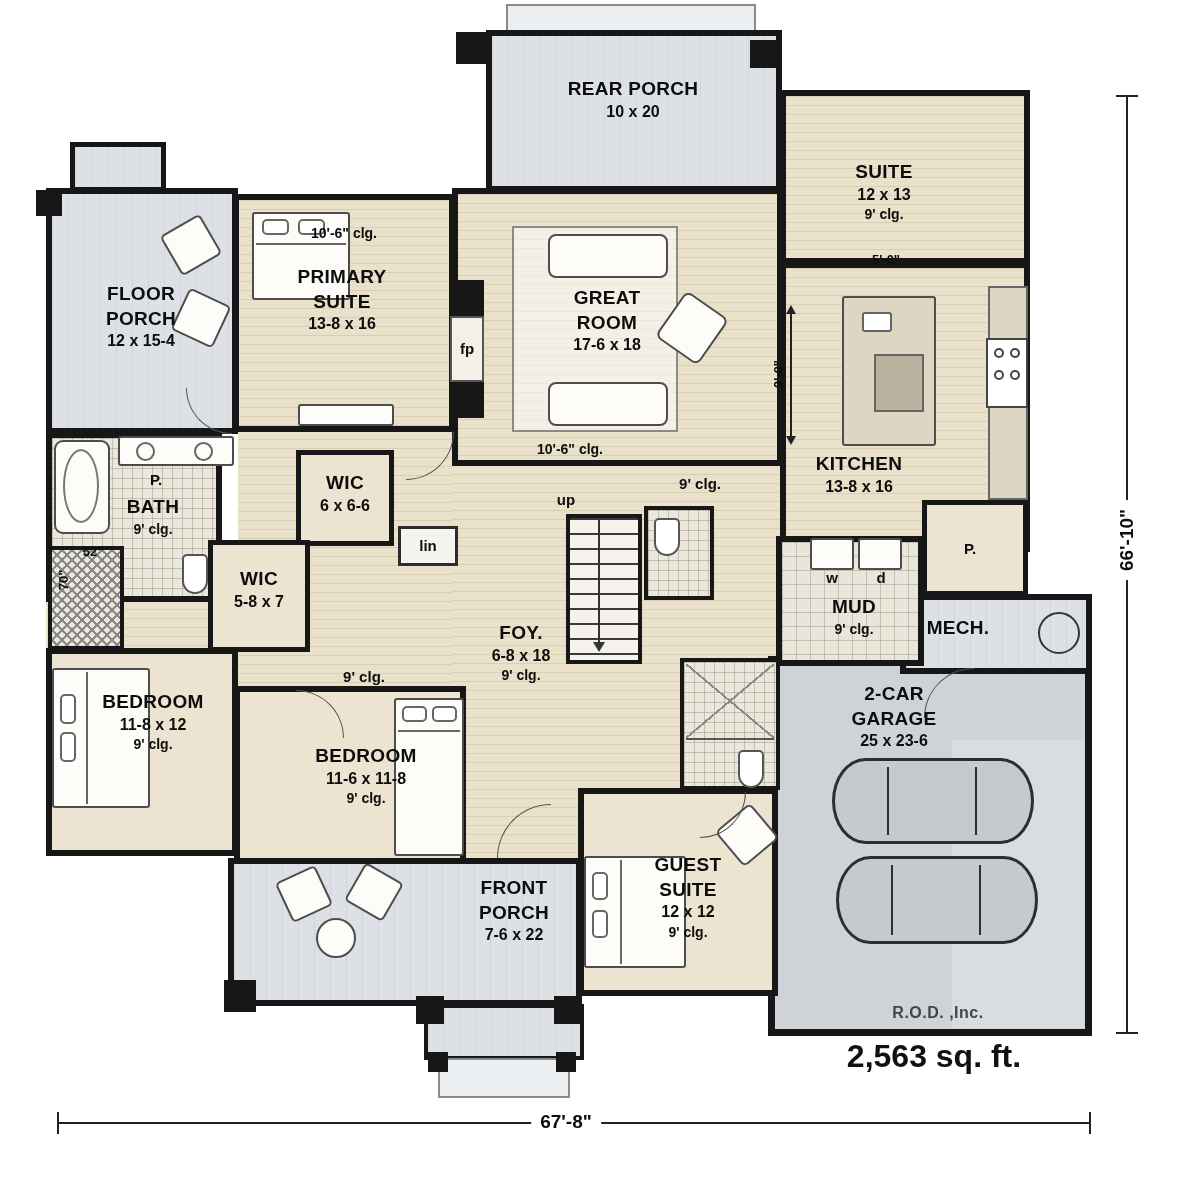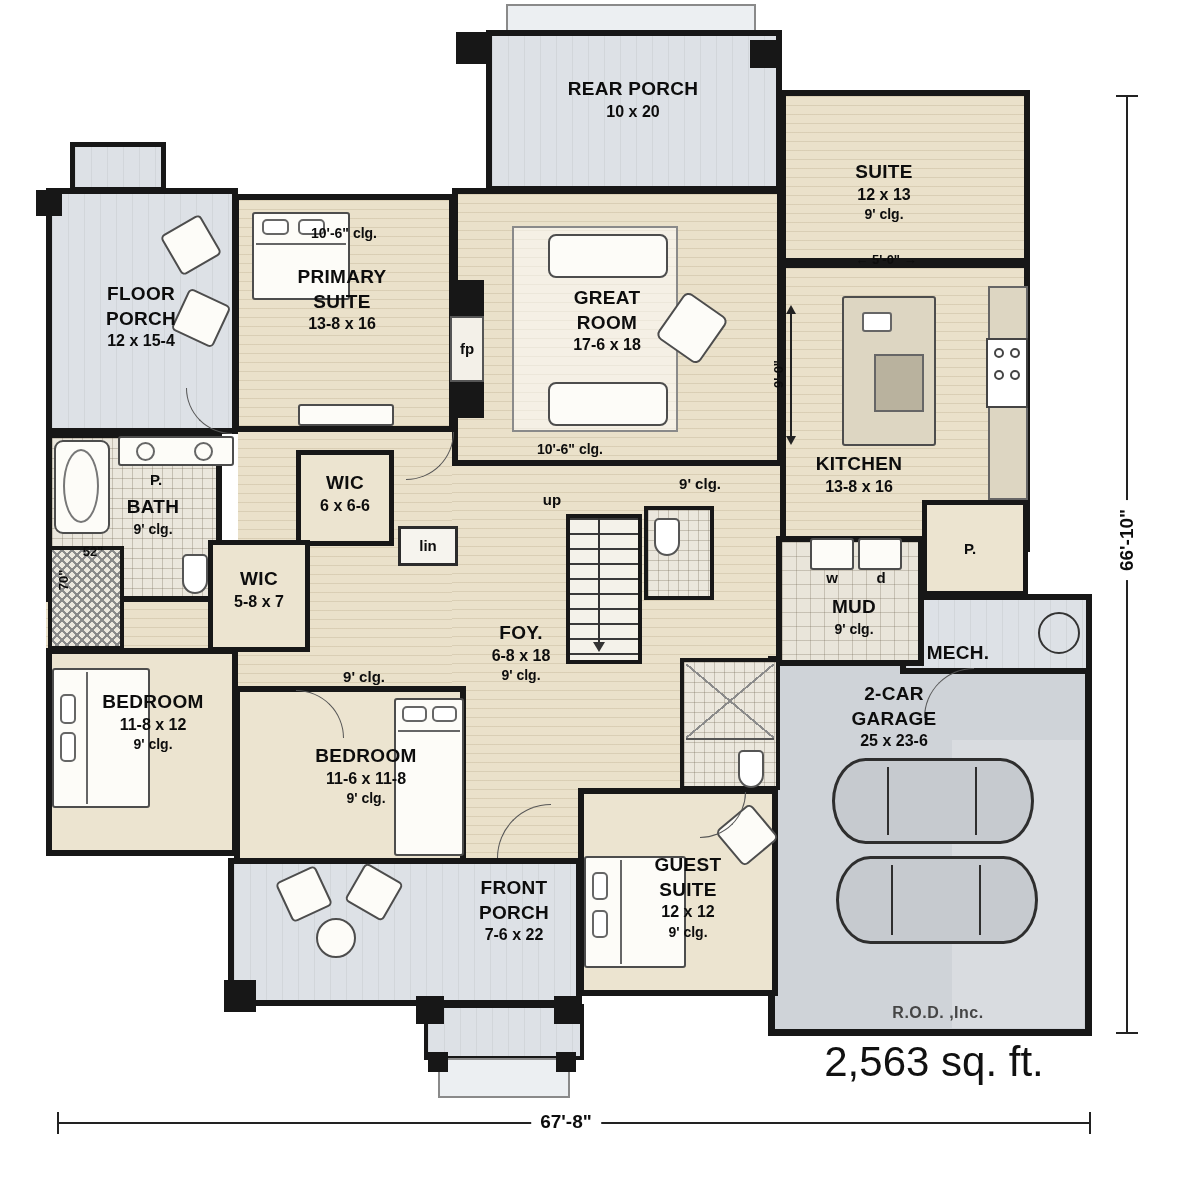--- a/index.html
+++ b/index.html
@@ -34,21 +34,21 @@
   .xs{font-size:13px}
   .rot{transform:translate(-50%,-50%) rotate(-90deg)}
   .dimline{position:absolute;background:#222;z-index:25}
   .dimlabel{background:#fff;padding:0 9px;font-size:19px}
   .tri{position:absolute;width:0;height:0;z-index:25}
   .car{position:absolute;background:#c6cacf;border:3px solid #2e2e2e;border-radius:36px/46px;box-sizing:border-box}
   .toilet{position:absolute;background:#fff;border:2px solid #555;border-radius:5px 5px 13px 13px;box-sizing:border-box}
   .circle{border-radius:50%}
   .arc{position:absolute;border:1.6px solid #555;box-sizing:border-box;background:transparent}
   .title1{font-size:44px;font-weight:700;letter-spacing:1px;line-height:1.15}
-  .title2{font-size:42px;font-weight:400;line-height:1.15}
+  .title2{font-size:32px;font-weight:700;line-height:1.15}
   .watermark{font-size:16px;font-weight:700;color:#454545;letter-spacing:.5px}
 </style>
 </head>
 <body>
 
 <div id="plan">
 
   <div class="abs wood" style="left:238px;top:430px;width:346px;height:294px"></div>
   <div class="abs wood" style="left:452px;top:456px;width:330px;height:440px"></div>
   <div class="abs wood" style="left:640px;top:600px;width:142px;height:200px"></div>
@@ -250,32 +250,32 @@
     <div class="rn">WIC</div>
     <div class="rs">6 x 6-6</div>
   </div>
 
   <div class="lbl" style="left:259px;top:590px">
     <div class="rn">WIC</div>
     <div class="rs">5-8 x 7</div>
   </div>
 
   <div class="lbl sm" style="left:428px;top:546px">lin</div>
-  <div class="lbl sm" style="left:552px;top:500px">up</div>
+  <div class="lbl sm" style="left:566px;top:500px">up</div>
   <div class="lbl sm" style="left:700px;top:484px">9' clg.</div>
 
   <div class="lbl sm" style="left:832px;top:578px">w</div>
   <div class="lbl sm" style="left:881px;top:578px">d</div>
   <div class="lbl" style="left:854px;top:616px">
     <div class="rn">MUD</div>
     <div class="rc">9' clg.</div>
   </div>
 
   <div class="lbl sm" style="left:970px;top:549px">P.</div>
-  <div class="lbl" style="left:958px;top:653px">
+  <div class="lbl" style="left:958px;top:628px">
     <div class="rn">MECH.</div>
   </div>
 
   <div class="lbl" style="left:521px;top:653px">
     <div class="rn">FOY.</div>
     <div class="rs">6-8 x 18</div>
     <div class="rc">9' clg.</div>
   </div>
   <div class="lbl sm" style="left:364px;top:677px">9' clg.</div>
 

